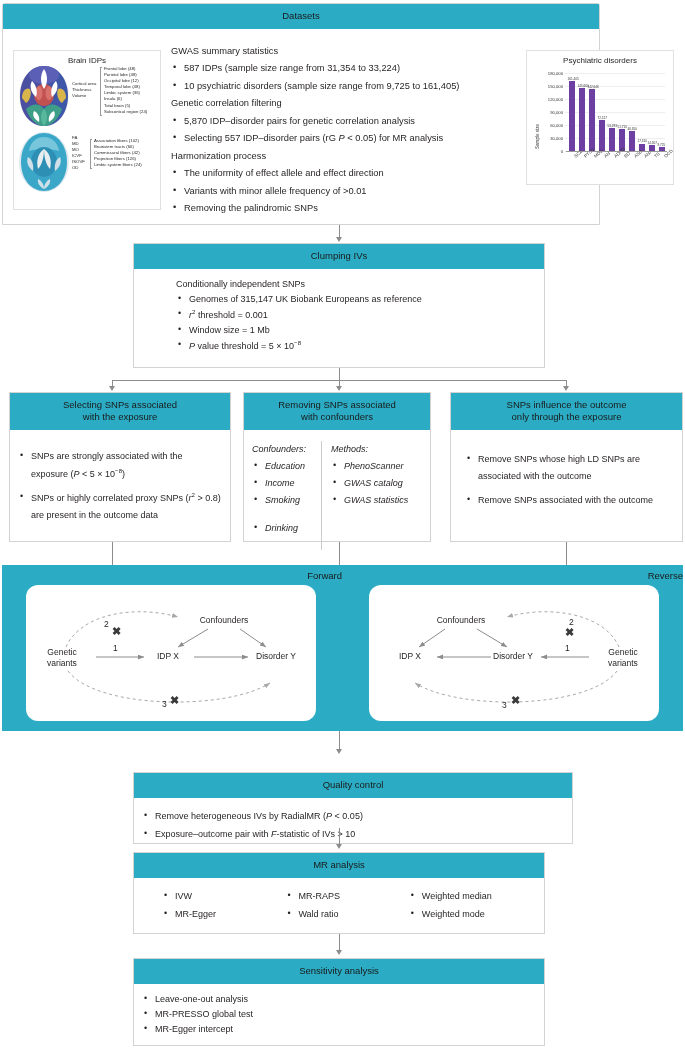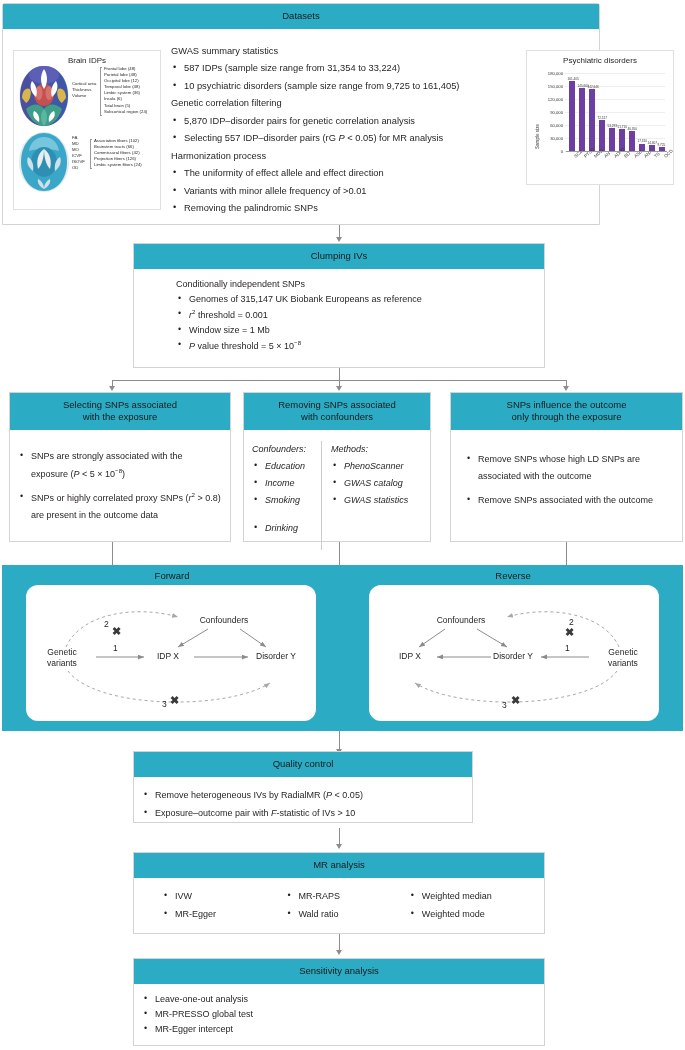--- a/index.html
+++ b/index.html
@@ -60,27 +60,27 @@
   #clump { left:133px; top:243px; width:412px; height:125px; }
   
   #col1 { left:9px; top:392px; width:222px; height:150px; }
   #col2 { left:243px; top:392px; width:188px; height:150px; }
   #col3 { left:450px; top:392px; width:233px; height:150px; }
   .twocol { display:flex;font-style:italic; }
   .twocol > div { padding-right:9px; }
   .twocol > div:first-child { border-right:1px solid #ccc; margin-right:9px; min-width:70px;}
   
   #dagband { position:absolute; left:2px; top:565px; width:681px; height:166px; background:#2BACC4; }
-  .dagtitle { position:absolute; top:5px; text-align:center; font-size:9.5px; color:#1a1a1a; }
+  .dagtitle { position:absolute; top:5px; text-align:right; font-size:9.5px; color:#1a1a1a; }
   .dagcard { position:absolute; top:20px; background:#fff; border-radius:12px; height:136px; }
   .node { position:absolute; font-size:8.5px; text-align:center; line-height:1.25; color:#231f20;}
   .xm { position:absolute; font-size:11px; font-weight:bold; color:#3a3a3a; line-height:1;}
   .num { position:absolute; font-size:8.5px; color:#231f20; }
   
-  #qc { left:133px; top:751px; width:340px; height:72px; }
+  #qc { left:133px; top:772px; width:440px; height:72px; }
   #mr { left:133px; top:852px; width:412px; height:82px; }
   #sens { left:133px; top:958px; width:412px; height:88px; }
   .threecol { display:flex; padding-left:28px;}
   .threecol > div { width:33%; }
   .threecol ul.bl > li { margin:5px 0; }
   .centerlist { padding-left:145px; }
   .centerlist li { margin:4px 0; }
   .qclist { padding-left:35px; }
 </style>
 </head>

